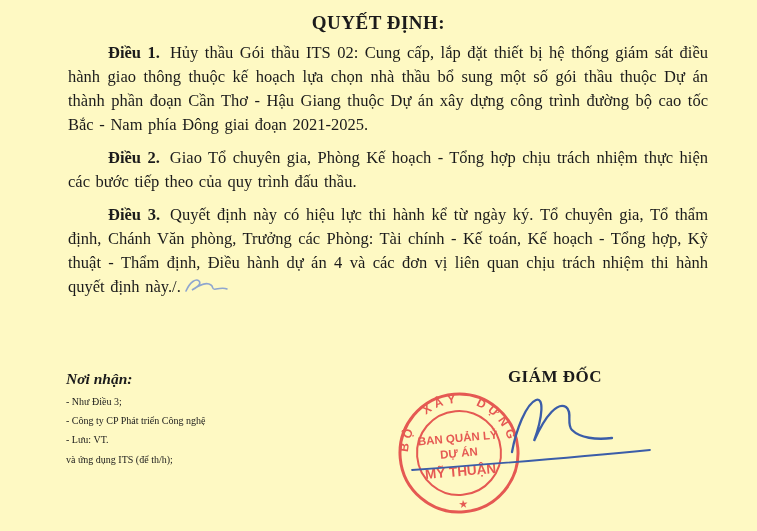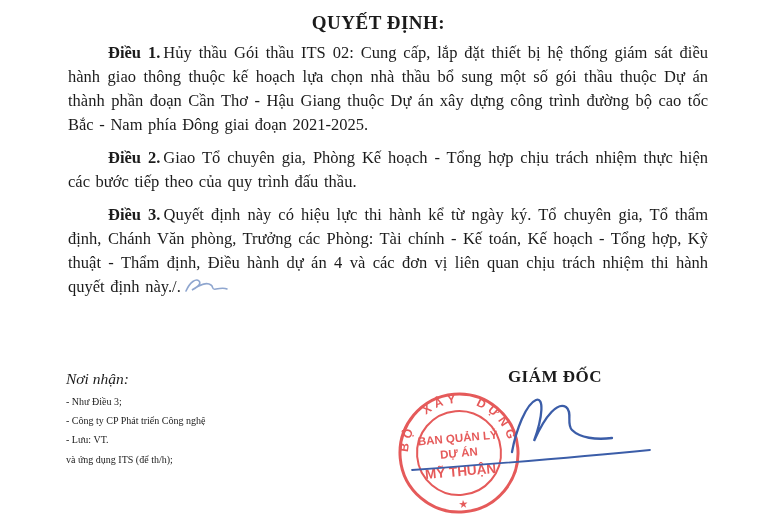--- a/index.html
+++ b/index.html
@@ -1,41 +1,41 @@
 <!DOCTYPE html>
 <html><head>
 <meta charset="utf-8">
 <style>
   * { margin:0; padding:0; box-sizing:border-box; }
   html,body { background:#888; }
   .page {
     position:relative;
     width:757px; height:531px;
-    background:#ffffff;
+    background:#fef9c3;
     font-family:"Liberation Serif","DejaVu Serif",serif;
     color:#1b1b1b;
     overflow:hidden;
     margin:0 auto;
   }
   .doc-title {
     position:absolute; top:12px; left:0; right:0;
     text-align:center;
     font-size:19px; font-weight:bold; letter-spacing:0.5px;
   }
   .content {
     position:absolute; top:41px; left:68px; width:640px;
   }
   .content p {
     font-size:16.5px; line-height:24px;
     text-align:justify; text-indent:40px;
     margin-bottom:9px;
     word-spacing:1.5px;
   }
   .para-label { font-weight:bold; }
-  .para-label:not(:empty) { margin-right:3px; }
+  .para-label:not(:empty) { margin-right:10px; }
   .paraph-svg { vertical-align:-4px; margin-left:2px; }
 
   
   .press-logo {
     position:absolute; left:292px; top:336px; width:92px;
     font-family:"Liberation Sans","DejaVu Sans",sans-serif;
     line-height:1;
   }
   .press-logo .top-line {
     font-size:6.5px; letter-spacing:2.2px; color:#7d8b72;
@@ -56,21 +56,21 @@
       repeating-linear-gradient(90deg,#567d57 0 2px,#ffffff 2px 3px);
     background-size:auto 3px; background-repeat:repeat-x;
     background-position:center;
   }
 
   
   .recipients {
     position:absolute; left:66px; top:370px; width:260px;
   }
   .recipients .heading {
-    font-size:15.5px; font-weight:normal; font-style:italic;
+    font-size:15.5px; font-weight:bold; font-style:italic;
     margin-bottom:4px;
   }
   .recipients .item { font-size:10px; line-height:19.2px; }
 
   
   .sig-title {
     position:absolute; left:462px; top:367px; width:186px;
     text-align:center; font-size:17px; font-weight:bold; letter-spacing:0.5px;
   }
   .signer-name {

